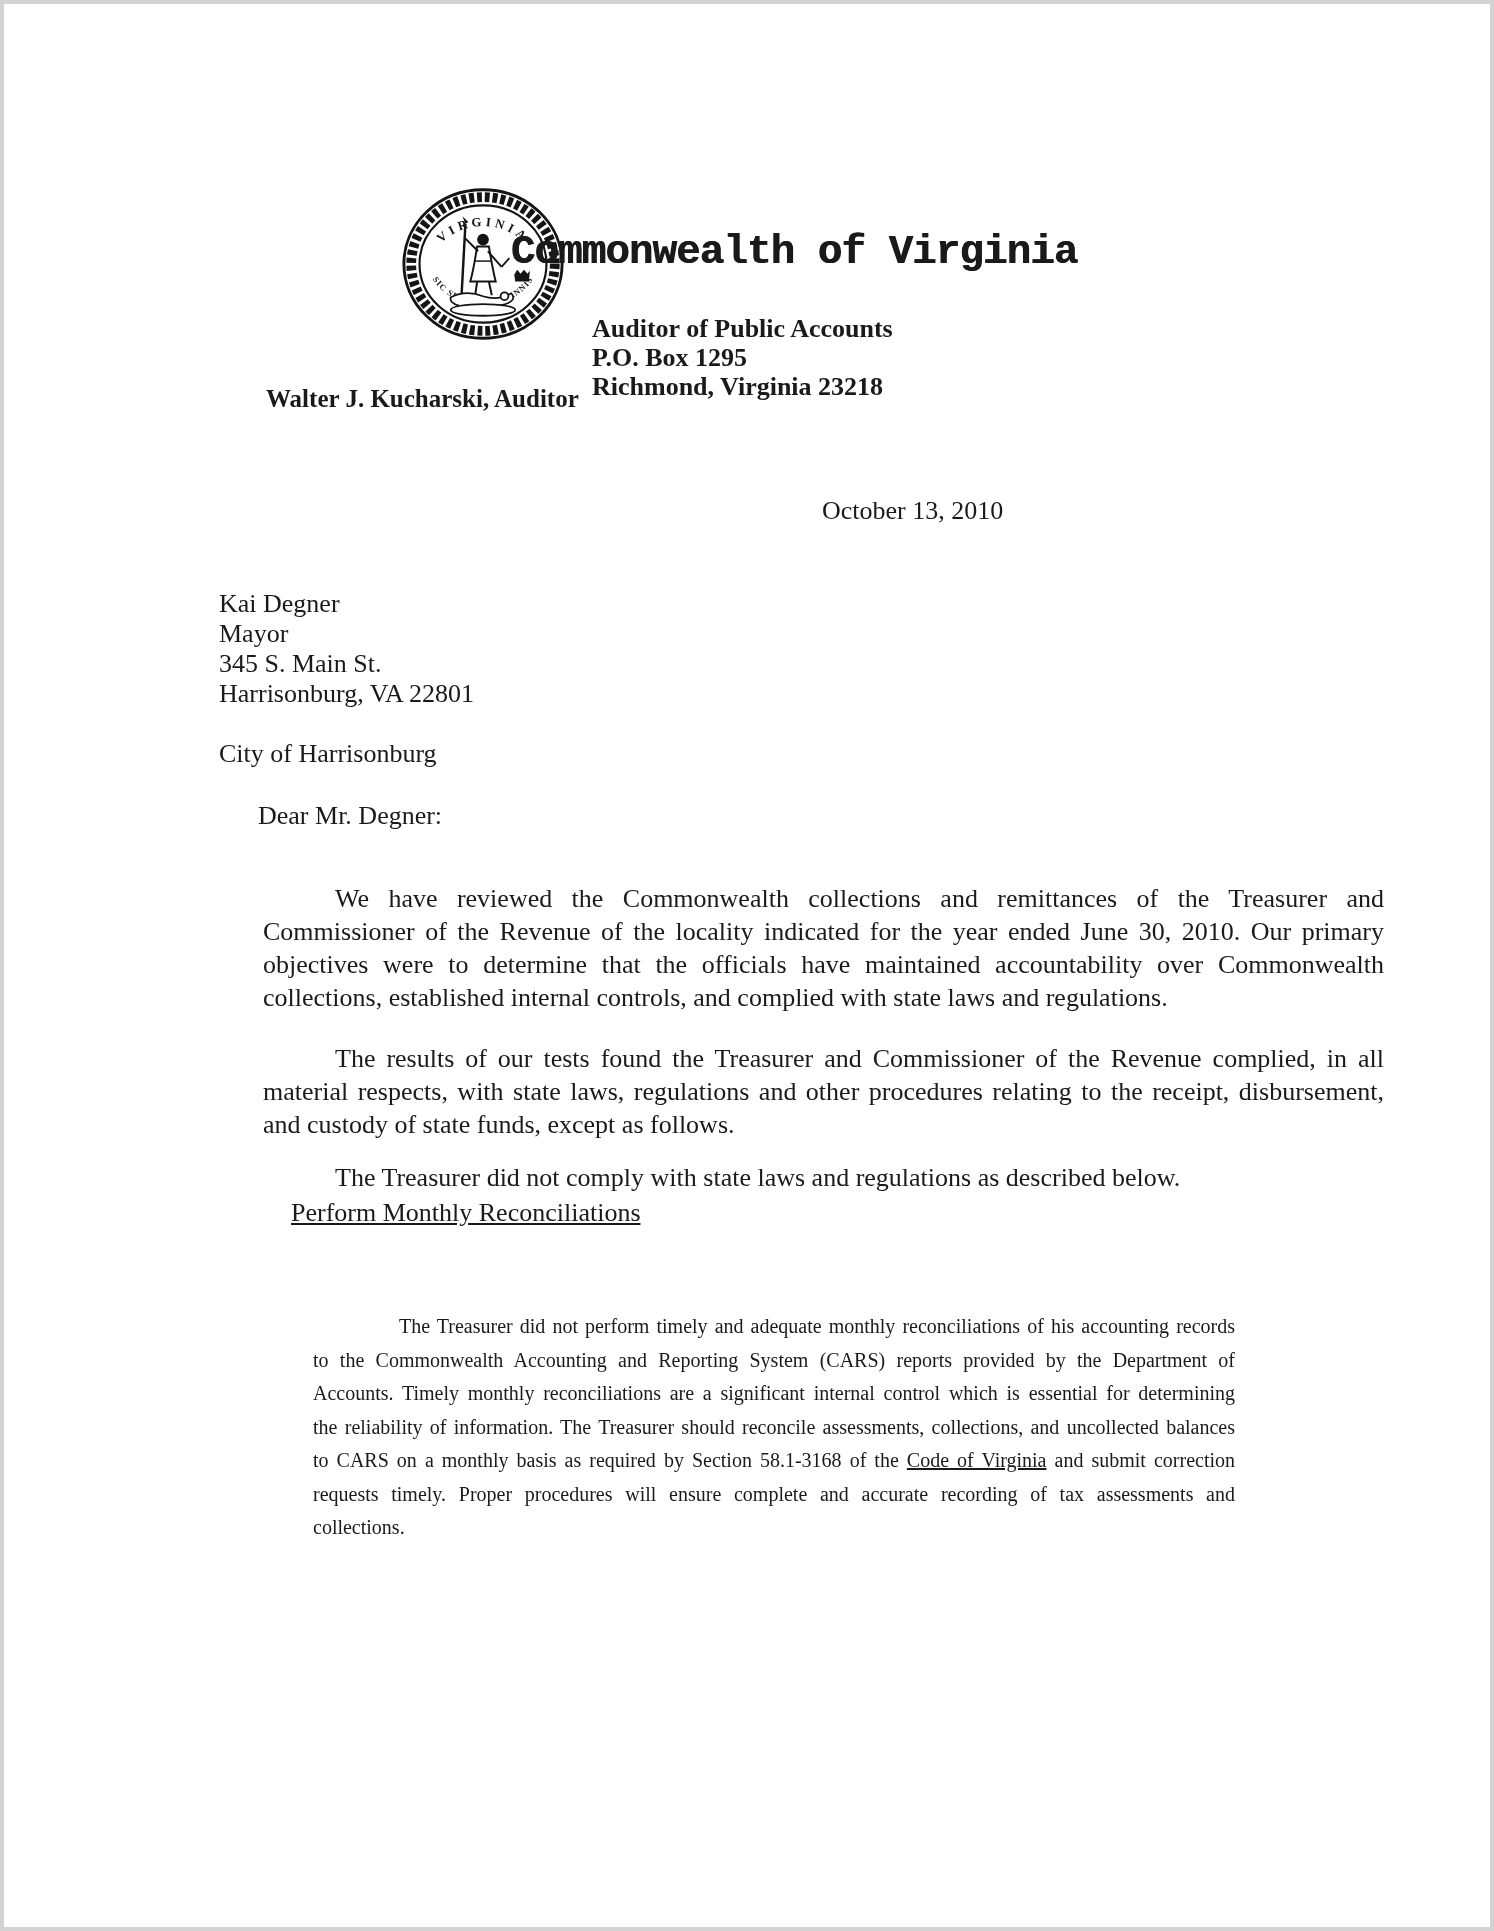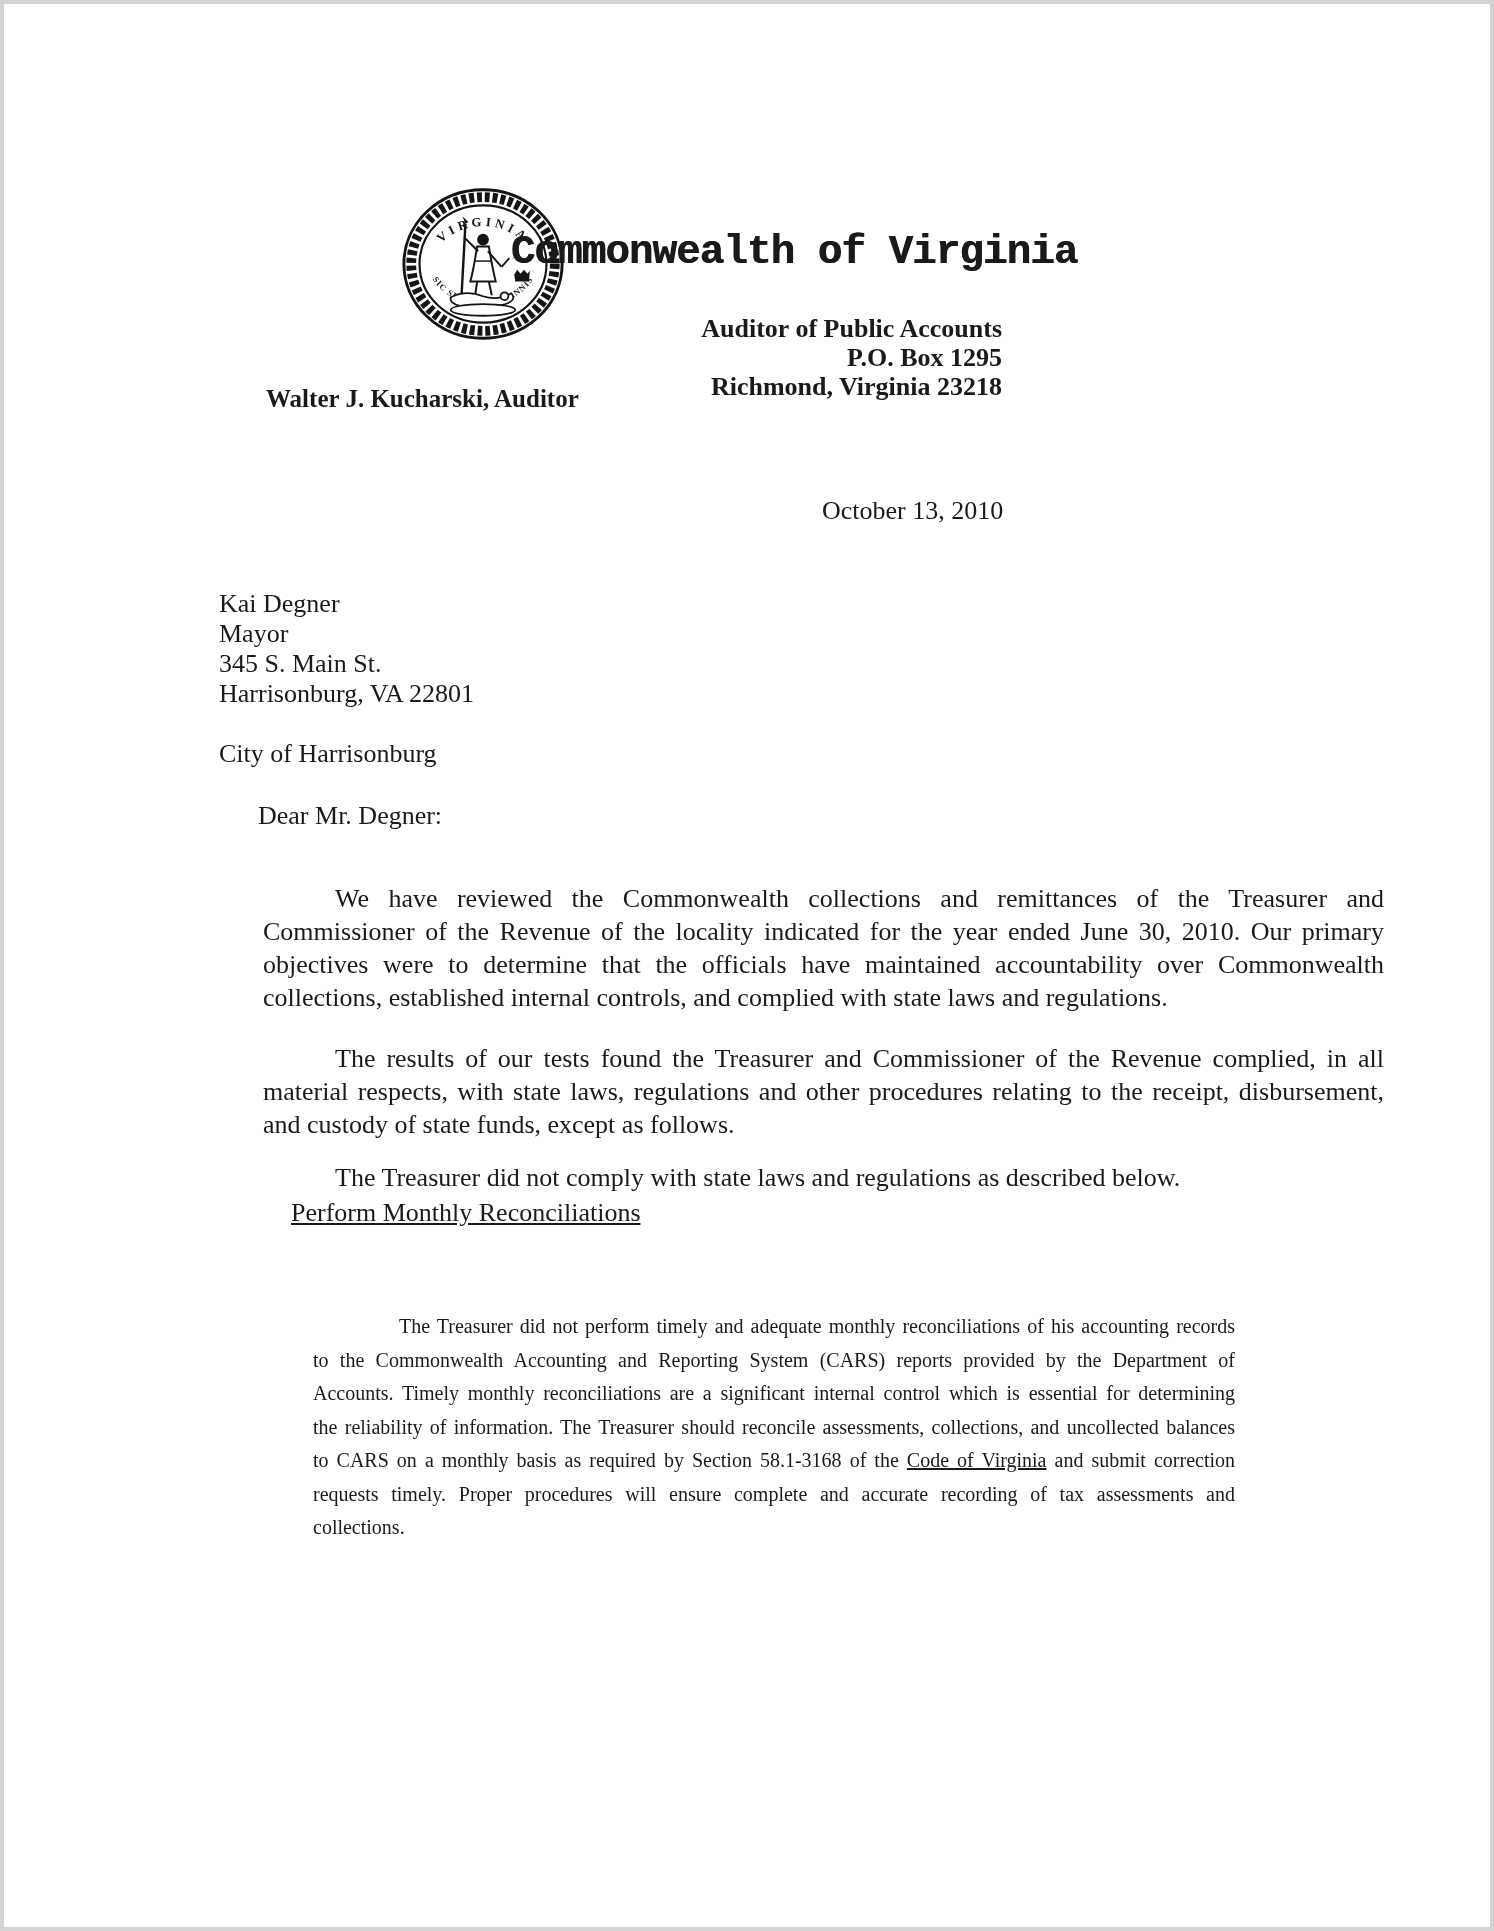--- a/index.html
+++ b/index.html
@@ -37,21 +37,21 @@
     font-size: 41px;
     line-height: 56px;
     letter-spacing: -1px;
     text-shadow: 0.6px 0 0 #1a1a1a;
     white-space: nowrap;
   }
   .office-block {
     left: 588px;
     top: 310px;
     width: 410px;
-    text-align: right;
+    text-align: left;
     font-weight: bold;
     font-size: 26px;
     line-height: 29px;
   }
   .auditor-line {
     left: 262px;
     top: 381px;
     font-weight: bold;
     font-size: 25px;
     white-space: nowrap;

